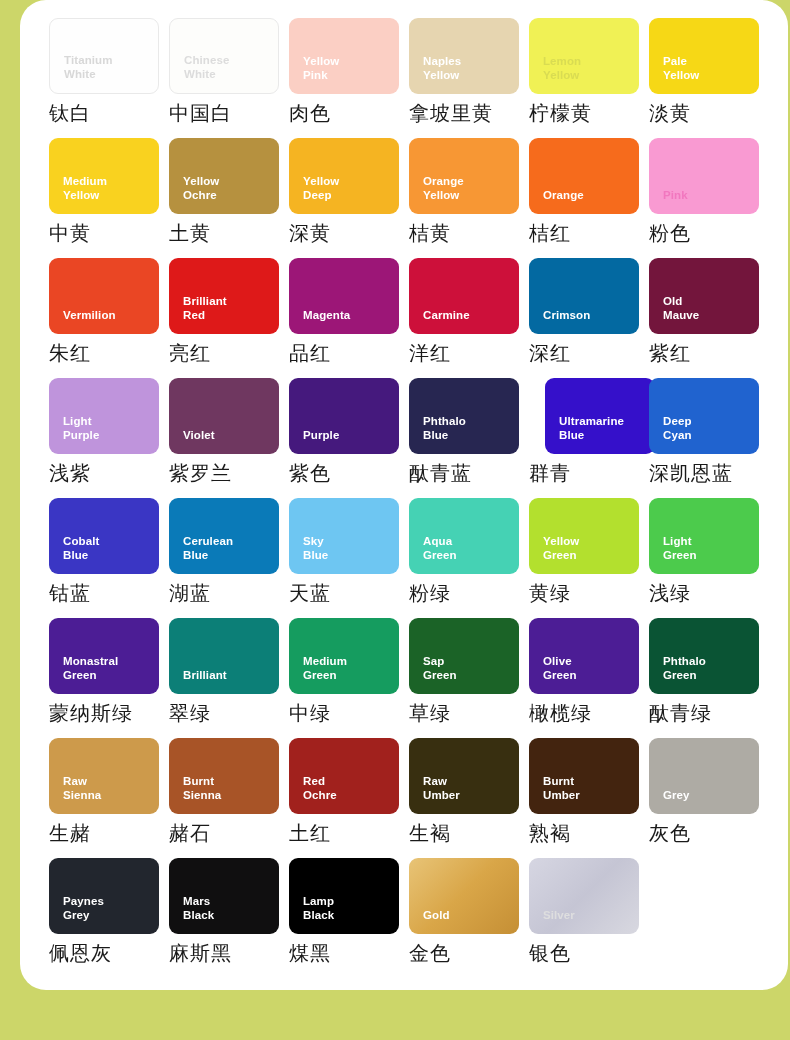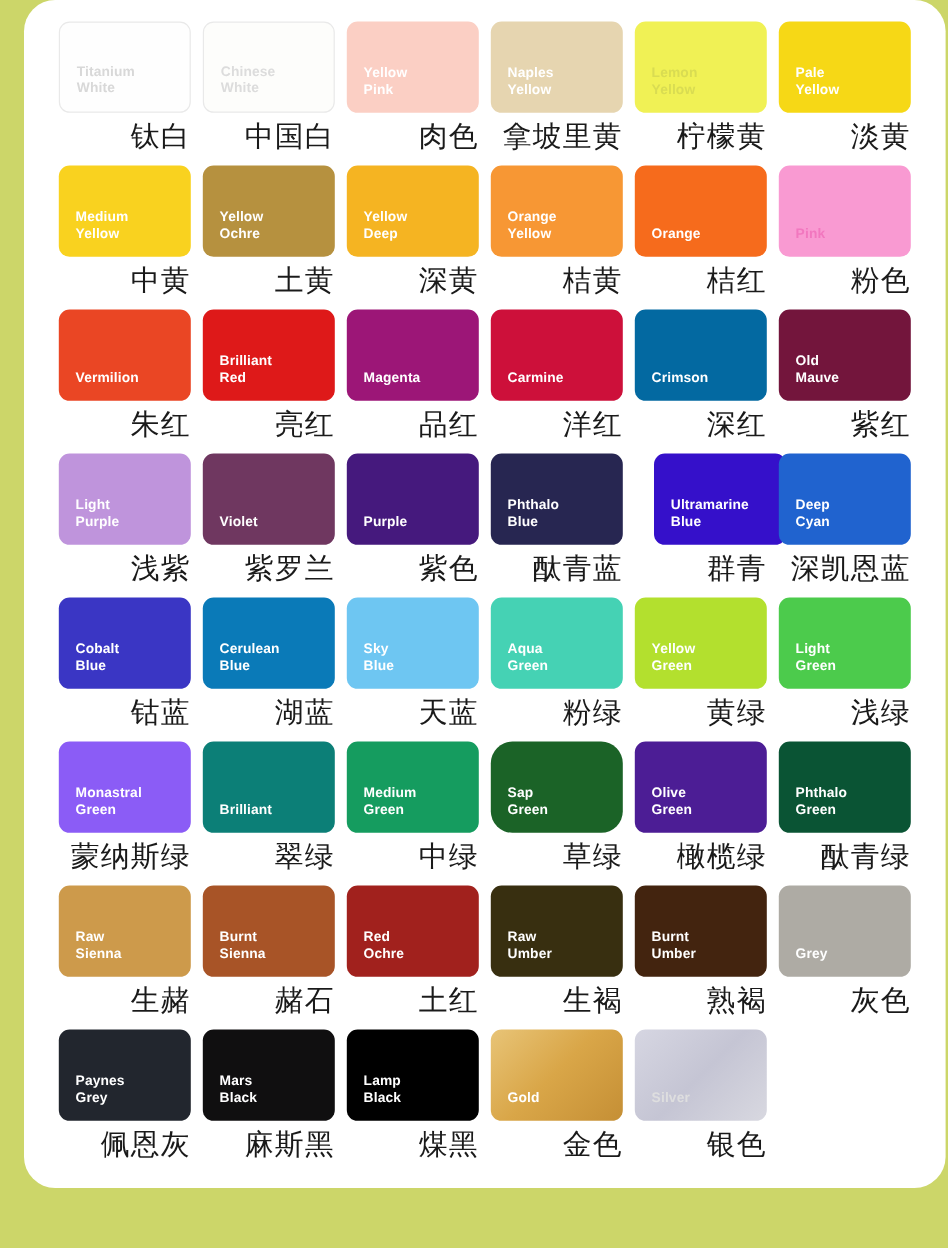--- a/index.html
+++ b/index.html
@@ -52,22 +52,22 @@
     right: 8px;
     bottom: 11px;
     font-size: 11.5px;
     font-weight: bold;
     line-height: 1.28;
     letter-spacing: 0.1px;
     white-space: pre-line;
   }
   .swatch-cn {
     margin-top: 7px;
-    text-align: right;
-    font-size: 24px;
+    text-align: left;
+    font-size: 20px;
     color: #1a1a1a;
     letter-spacing: 1px;
     line-height: 1.2;
     font-family: "Liberation Sans", "DejaVu Sans", sans-serif;
   }
 </style>
 </head>
 <body style="background: rgb(204, 214, 105);">
 
 <div id="palette-sheet" style="background: rgb(255, 255, 255);">
@@ -268,41 +268,41 @@
         <div class="swatch-cn">黄绿</div>
       </div>
       <div class="swatch-cell">
         <div class="swatch-chip" style="background: rgb(76, 203, 76);">
           <div class="swatch-en" style="color: rgb(255, 255, 255);">Light
 Green</div>
         </div>
         <div class="swatch-cn">浅绿</div>
       </div>
       <div class="swatch-cell">
-        <div class="swatch-chip" style="background: #8b5cf6;">
+        <div class="swatch-chip" style="background: #4c1d95;">
           <div class="swatch-en" style="color: rgb(255, 255, 255);">Monastral
 Green</div>
         </div>
         <div class="swatch-cn">蒙纳斯绿</div>
       </div>
       <div class="swatch-cell">
         <div class="swatch-chip" style="background: rgb(12, 127, 119);">
           <div class="swatch-en" style="color: rgb(255, 255, 255);">Brilliant</div>
         </div>
         <div class="swatch-cn">翠绿</div>
       </div>
       <div class="swatch-cell">
         <div class="swatch-chip" style="background: rgb(21, 156, 95);">
           <div class="swatch-en" style="color: rgb(255, 255, 255);">Medium
 Green</div>
         </div>
         <div class="swatch-cn">中绿</div>
       </div>
       <div class="swatch-cell">
-        <div class="swatch-chip" style="background: rgb(27, 99, 39); border-radius: 18px;">
+        <div class="swatch-chip" style="background: rgb(27, 99, 39);">
           <div class="swatch-en" style="color: rgb(255, 255, 255);">Sap
 Green</div>
         </div>
         <div class="swatch-cn">草绿</div>
       </div>
       <div class="swatch-cell">
         <div class="swatch-chip" style="background: #4c1d95;">
           <div class="swatch-en" style="color: rgb(255, 255, 255);">Olive
 Green</div>
         </div>

